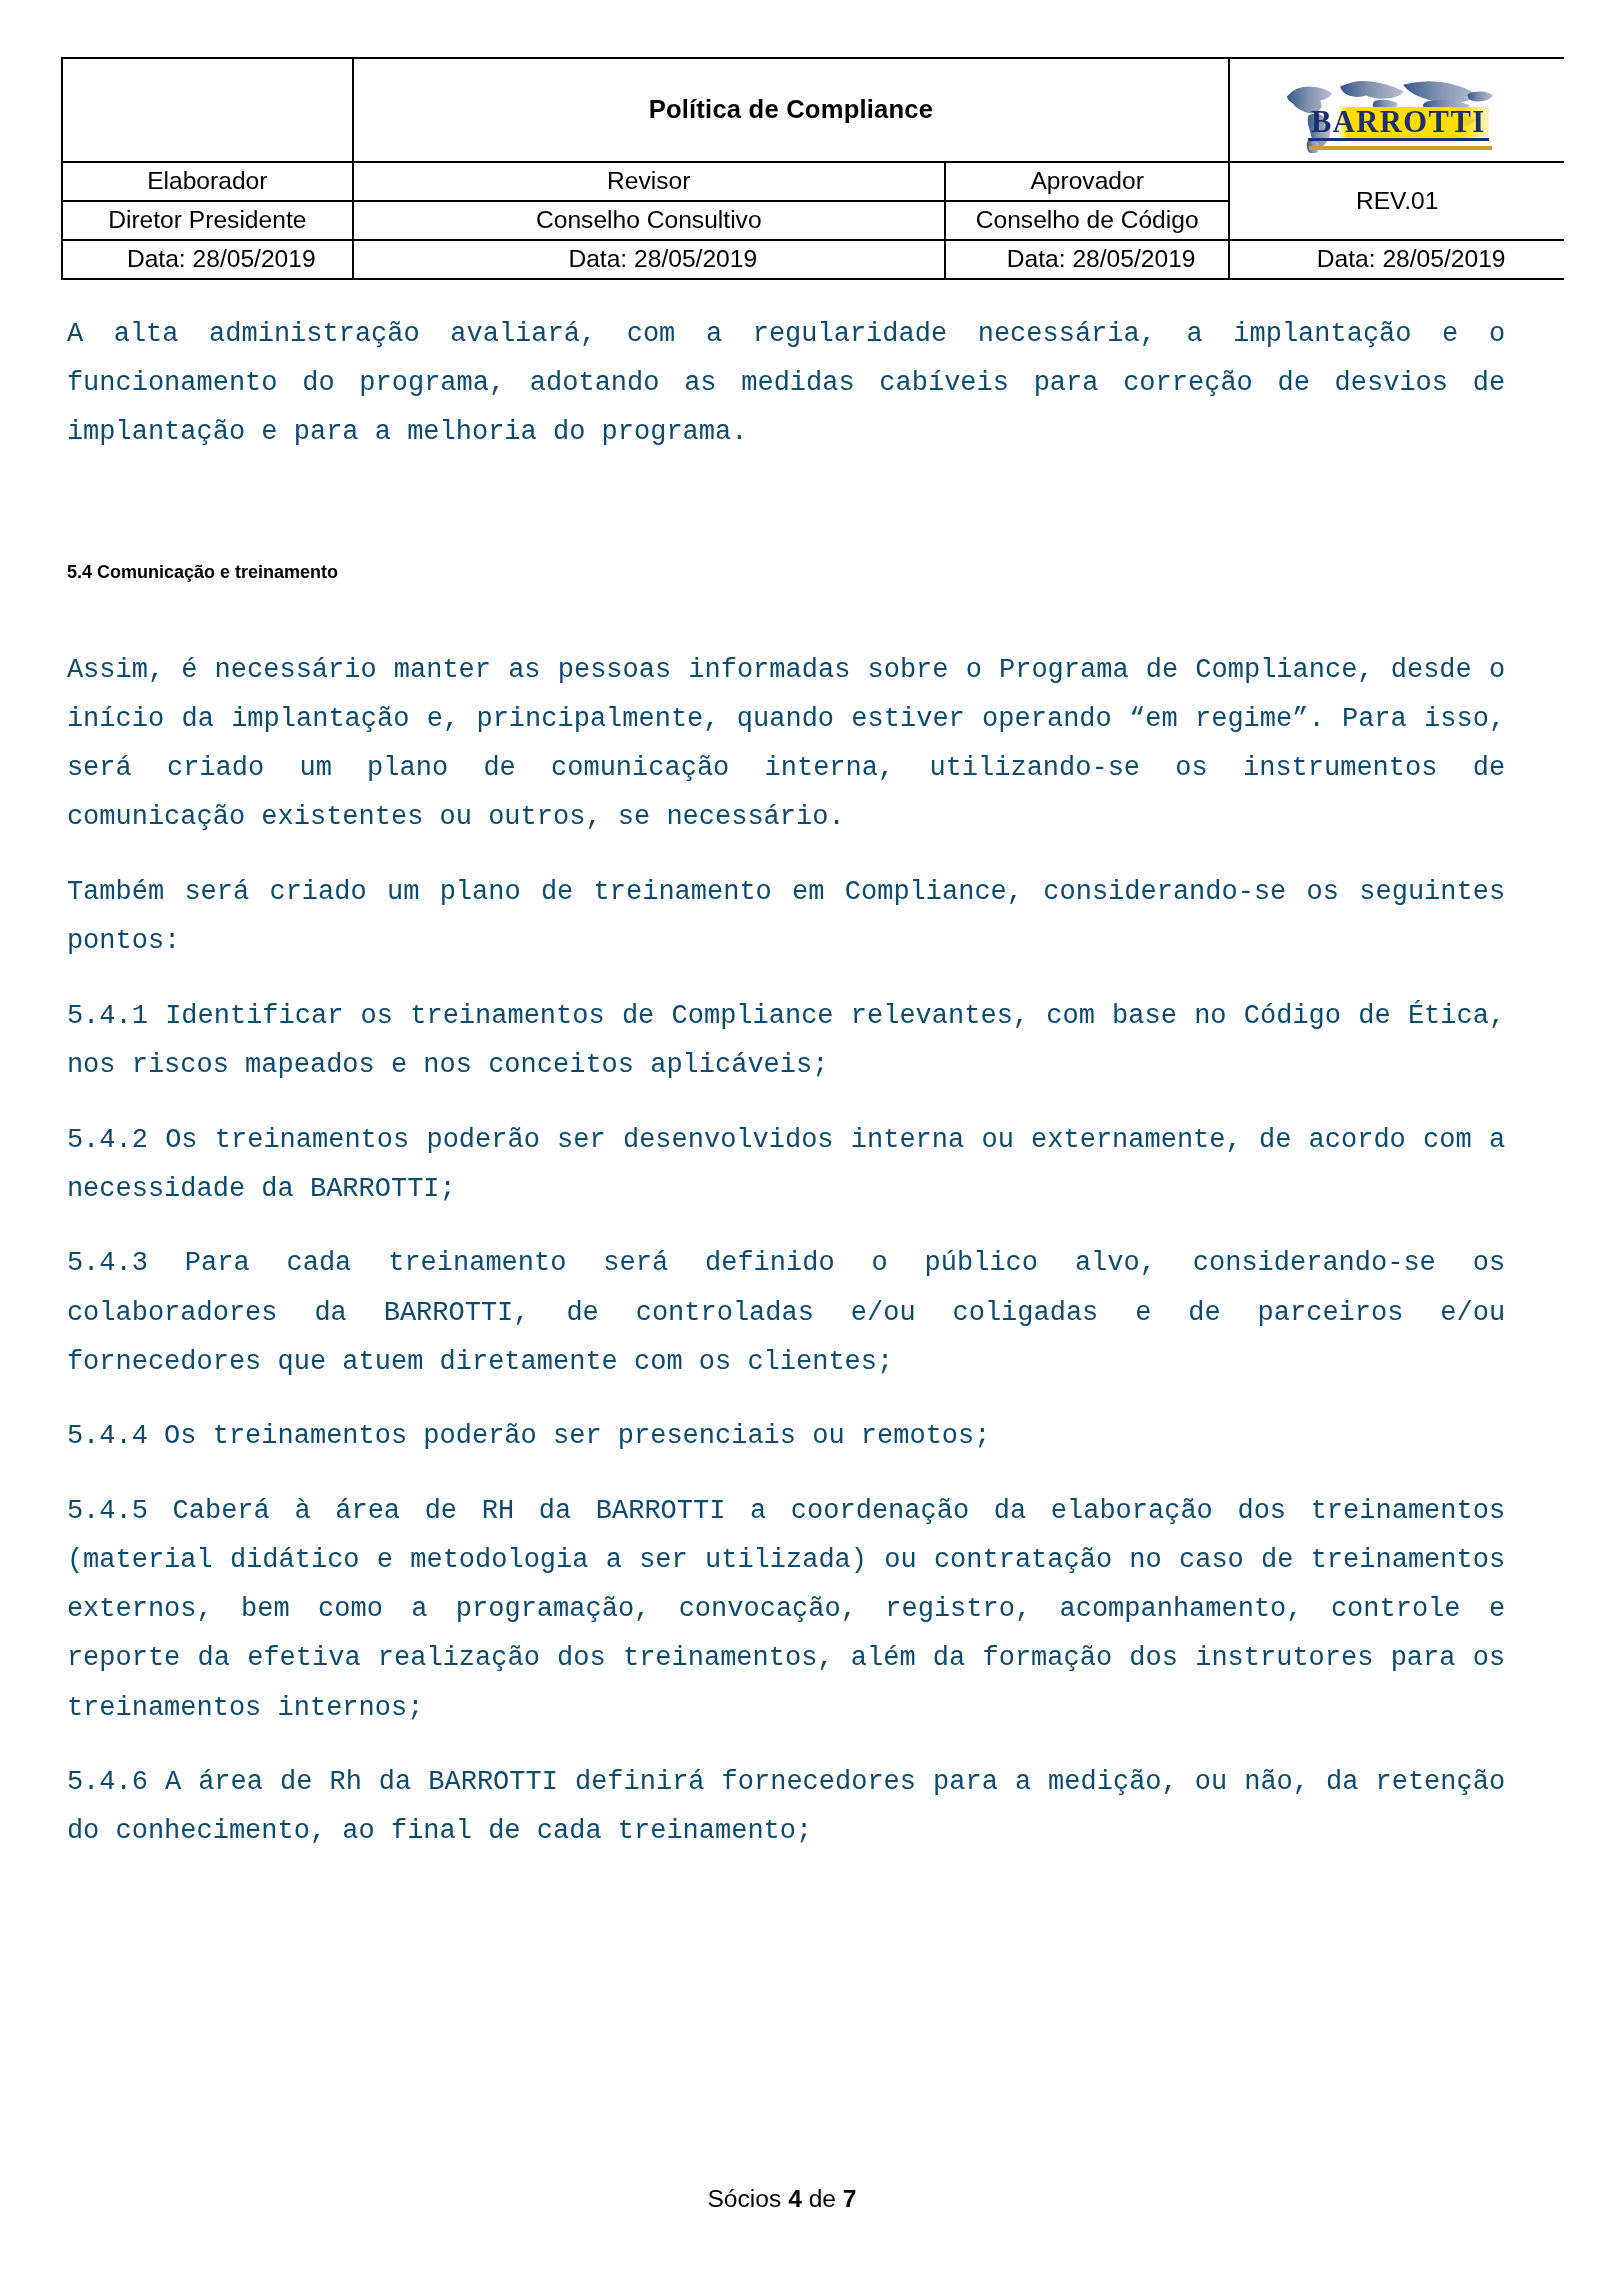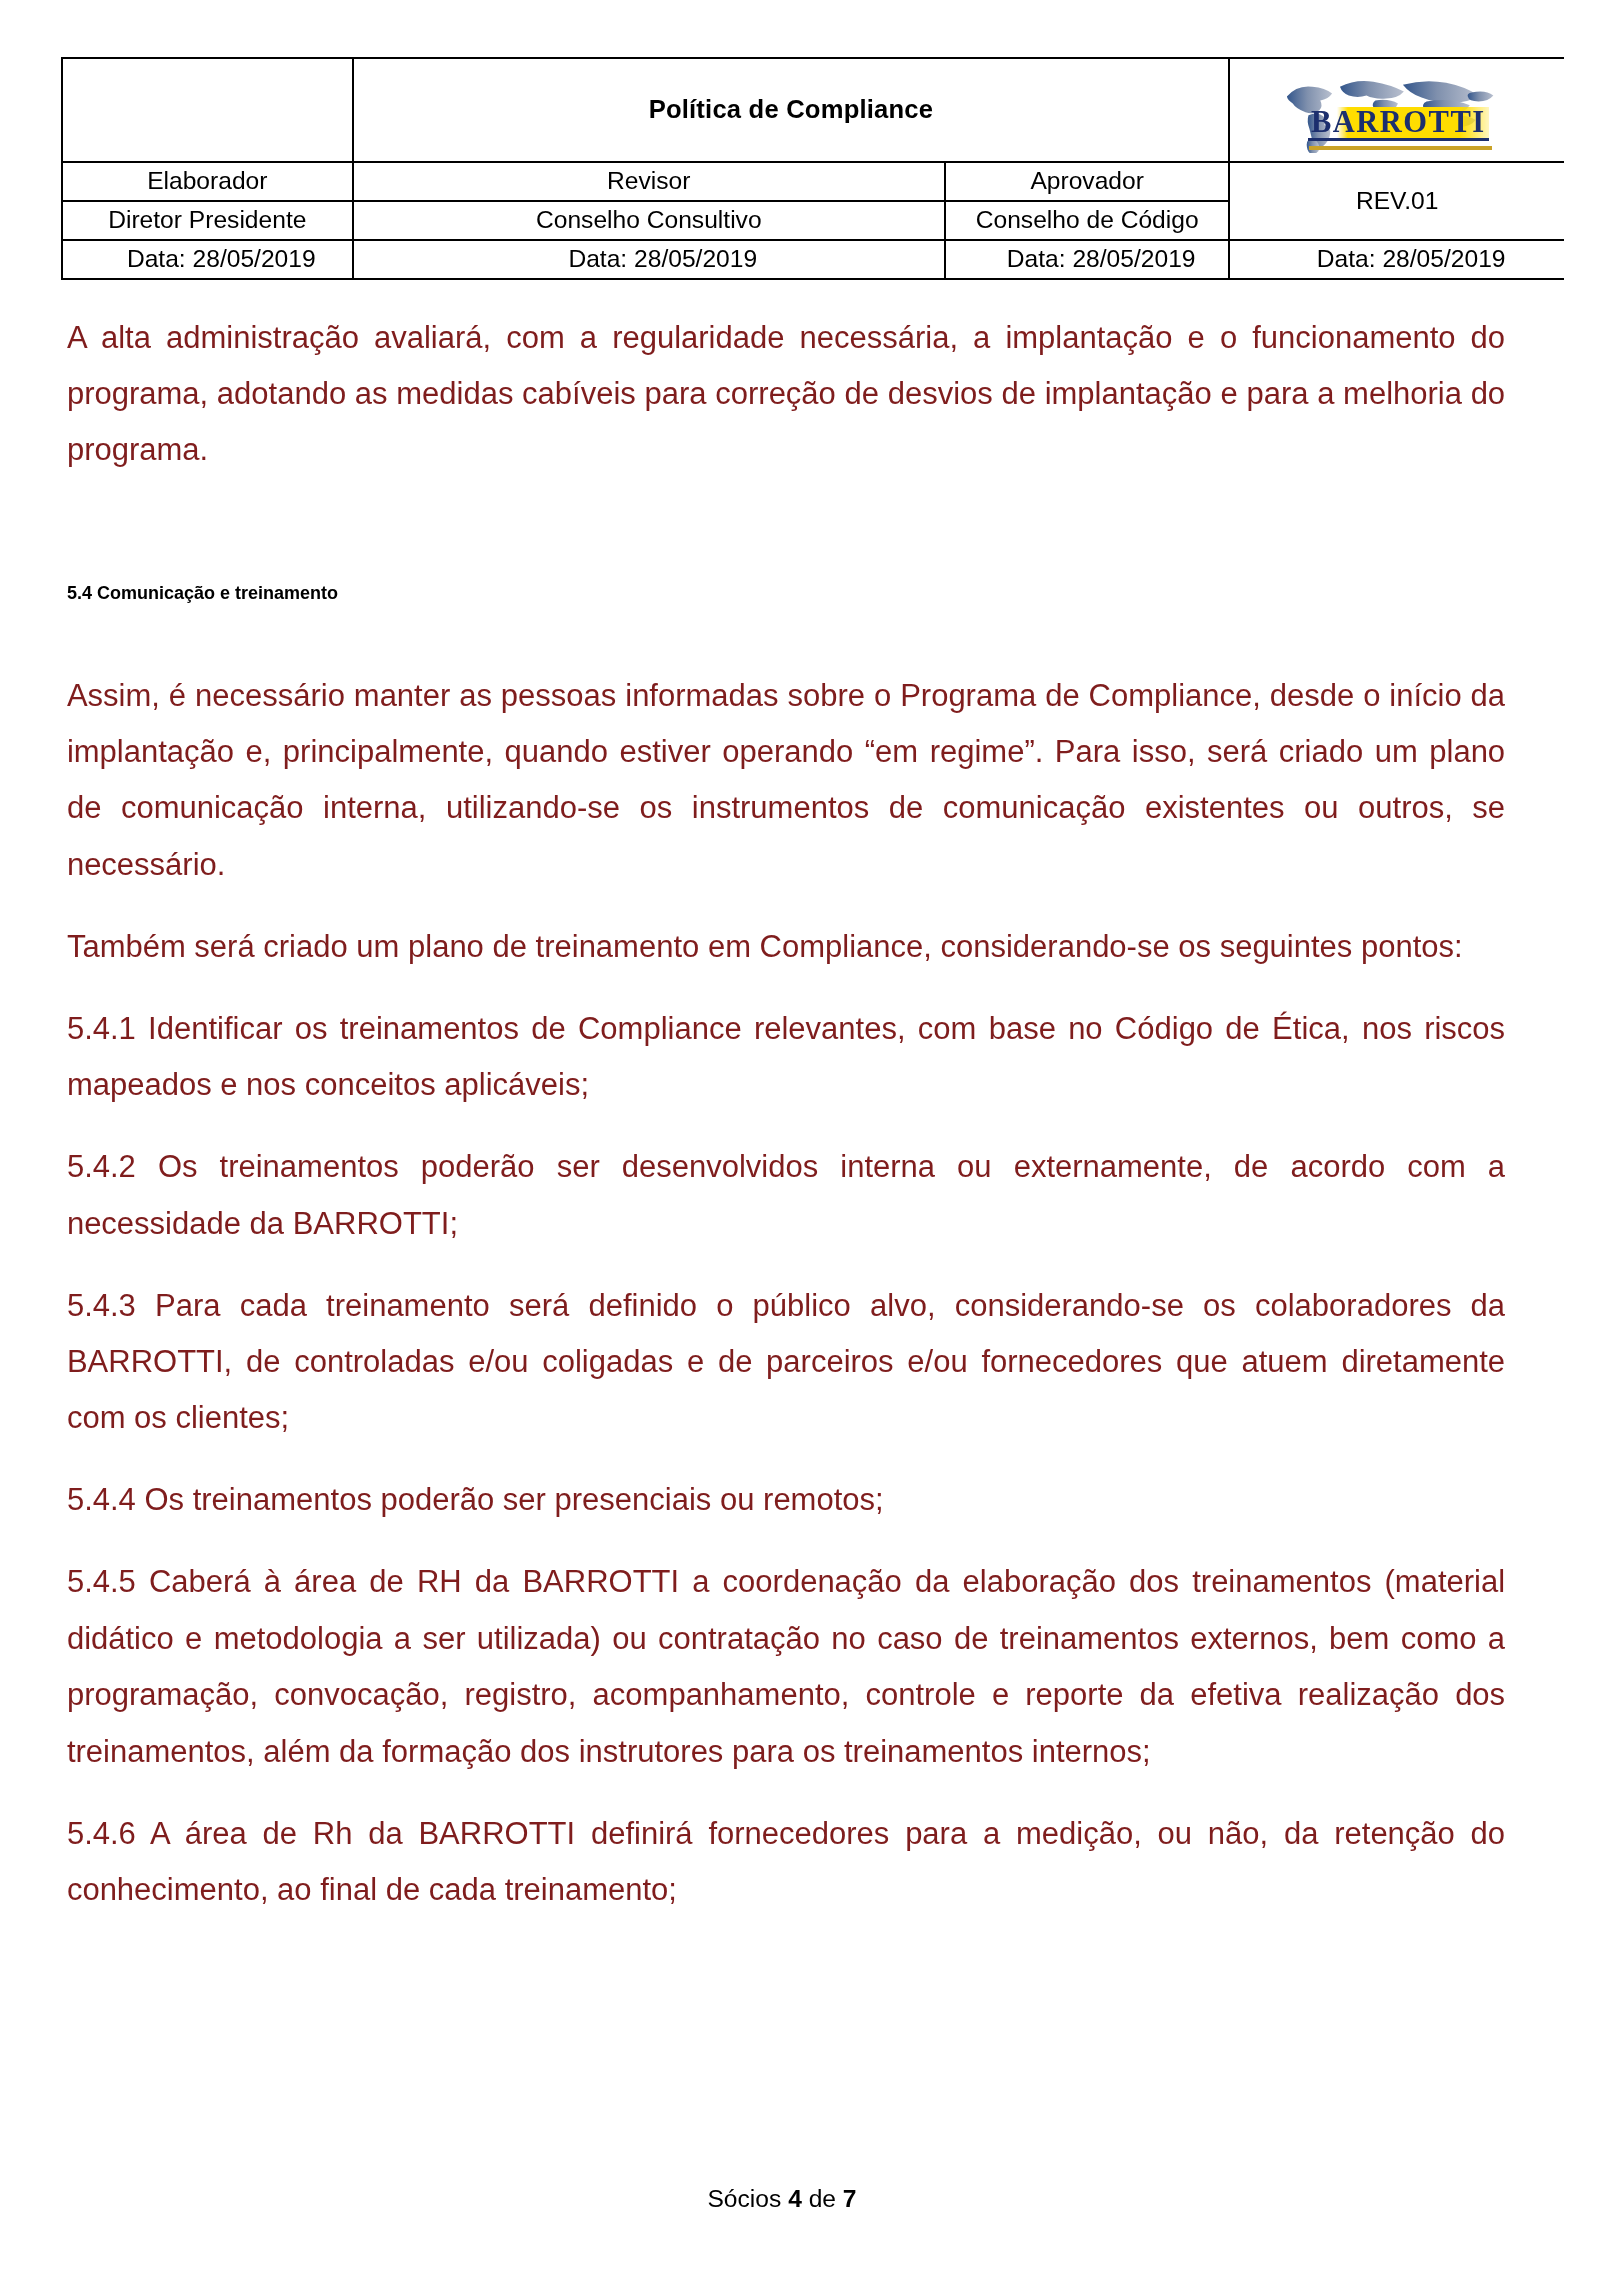--- a/index.html
+++ b/index.html
@@ -93,26 +93,27 @@
 
   .sig-row td { height: 37px; font-size: 24.6px; }
   .name-row td { height: 37px; font-size: 24.6px; border-radius: 11px; }
   .date-row td { height: 37px; font-size: 24.6px; padding-left: 28px; }
   .rev-cell { font-size: 24.6px; }
 
   
   .body-area { padding: 0 3.9px 0 5.9px; }
   p.para {
     text-align: justify;
-    font-size: 31px;
+    font-size: 27px;
     line-height: 1.82;
     margin: 0 0 25.6px 0;
-    color: #7f1d1d;
+    color: #0c4a6e;
     -webkit-hyphens: none;
     hyphens: none;
+    font-family: Liberation Mono, monospace;
   }
   p.para.last-line-left { text-align-last: left; }
   .spacer-lg { height: 77px; }
   .spacer-md { height: 29.6px; }
   h2.section-heading {
     font-size: 18px;
     font-weight: bold;
     margin: 0 0 61px 0;
     line-height: 1.4;
   }

